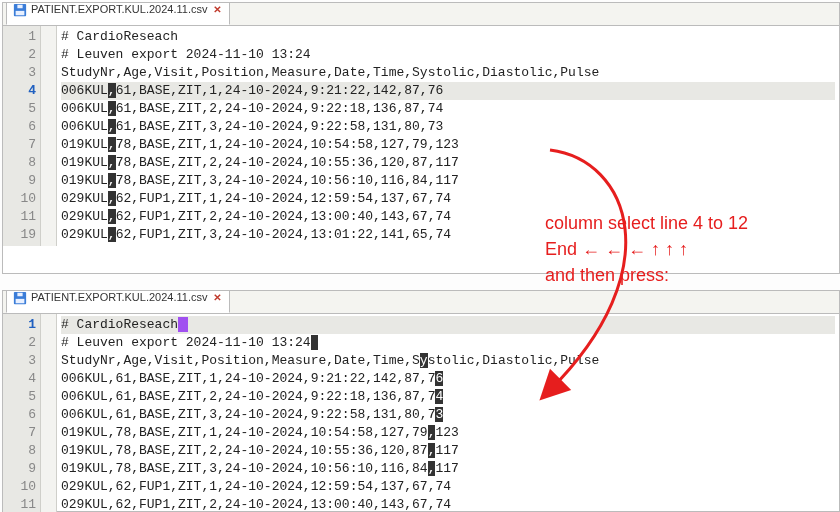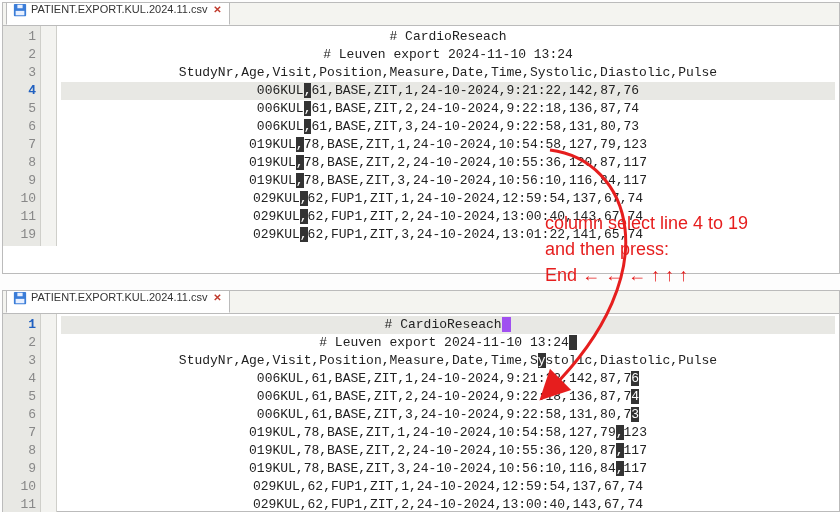--- a/index.html
+++ b/index.html
@@ -70,21 +70,20 @@
   .gutter div { height: 18px; }
   .gutter div.active { color: #2060c0; font-weight: bold; }
   .fold {
     background: #f3f3f0;
     border-right: 1px solid #cfcfca;
   }
   .code {
     padding: 2px 4px;
     white-space: pre;
     color: #222;
-    text-align: center;
   }
   .code div { height: 18px; }
   .code div.hl { background: #e8e8e4; }
   .sel-dark {
     background: #333;
     color: #fff;
     padding: 0;
   }
   .sel-purple {
     background: #a050f0;
@@ -189,17 +188,17 @@
 <div class="annotation">
   <svg>
     <defs>
       <marker id="ah" markerWidth="12" markerHeight="12" refX="6" refY="6" orient="auto">
         <path d="M1,1 L11,6 L1,11 Z" fill="#e61e1e"></path>
       </marker>
     </defs>
     <path d="M 30 20 C 110 30, 150 140, 30 260" stroke="#e61e1e" stroke-width="3" fill="none" marker-end="url(#ah)"></path>
   </svg>
   <div class="txt">
-    <div>column select line 4 to 19</div>
+    <div>column select line 4 to 12</div>
+    <div>End ← ← ← ↑ ↑ ↑</div>
     <div>and then press:</div>
-    <div>End ← ← ← ↑ ↑ ↑</div>
   </div>
 </div>
 
 </body></html>

